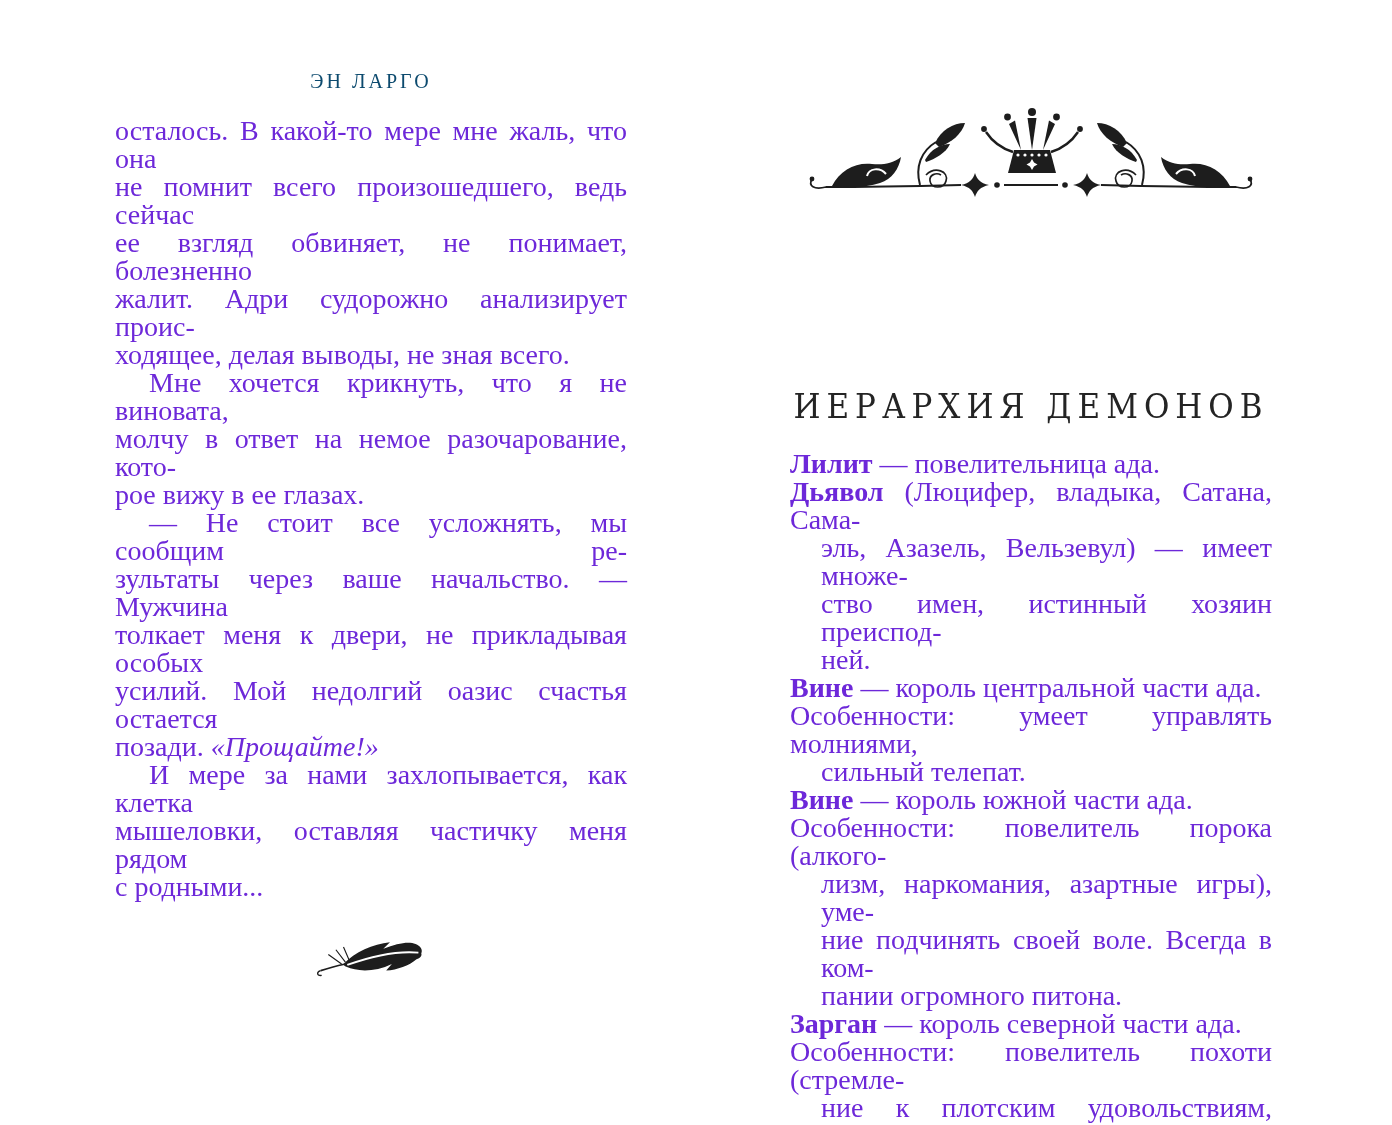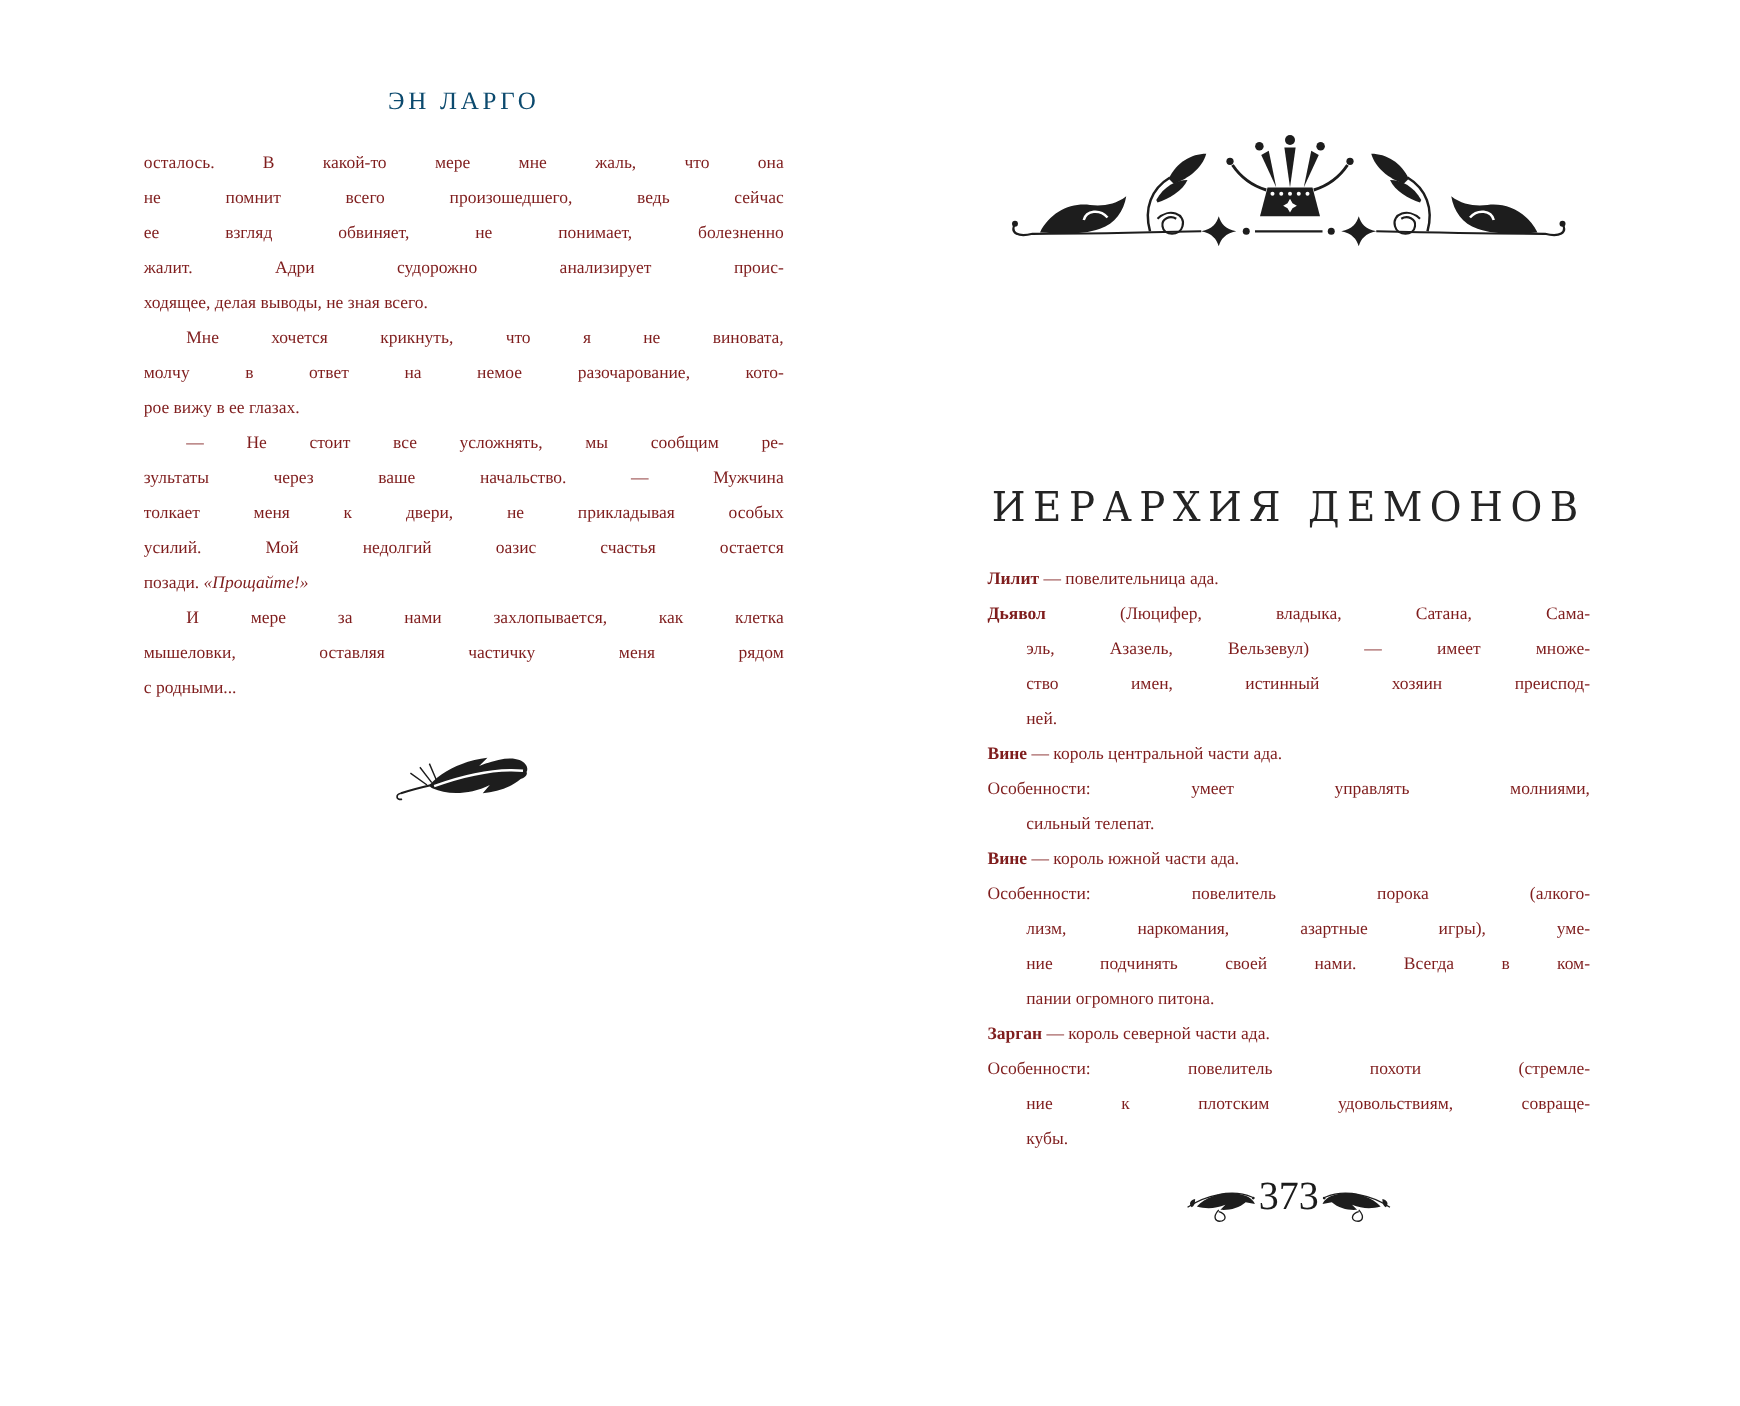--- a/index.html
+++ b/index.html
@@ -7,21 +7,21 @@
        font-family:"Liberation Serif","DejaVu Serif",serif;color:#1b1b1b;}
   .spread{position:relative;width:1392px;height:1125px;background:#ffffff;}
 
   .page{position:absolute;top:0;}
   .page-left{left:115px;top:70px;width:512px;}
   .page-right{left:790px;top:98px;width:482px;}
 
   .running-header{text-align:center;font-size:20px;letter-spacing:3px;
                   color:#0c4a6e;margin-bottom:24px;}
 
-  .body-lines{font-size:14px;line-height:28px;color:#7f1d1d;}
+  .body-lines{font-size:28px;line-height:28px;color:#6d28d9;}
   .line{text-align:justify;text-align-last:left;white-space:nowrap;}
   .line.fill{white-space:normal;text-align-last:justify;}
   .line.indent{text-indent:34px;}
   .line.hang{padding-left:31px;}
   .line b{font-weight:bold;}
   .line i{font-style:italic;}
 
   .feather-wrap{margin-top:26px;text-align:center;}
   .feather-wrap svg{display:inline-block;}
 
@@ -127,21 +127,21 @@
         <div class="line fill"><b>Дьявол</b> (Люцифер, владыка, Сатана, Сама-</div>
         <div class="line fill hang">эль, Азазель, Вельзевул) — имеет множе-</div>
         <div class="line fill hang">ство имен, истинный хозяин преиспод-</div>
         <div class="line hang">ней.</div>
         <div class="line"><b>Вине</b> — король центральной части ада.</div>
         <div class="line fill">Особенности: умеет управлять молниями,</div>
         <div class="line hang">сильный телепат.</div>
         <div class="line"><b>Вине</b> — король южной части ада.</div>
         <div class="line fill">Особенности: повелитель порока (алкого-</div>
         <div class="line fill hang">лизм, наркомания, азартные игры), уме-</div>
-        <div class="line fill hang">ние подчинять своей нами. Всегда в ком-</div>
+        <div class="line fill hang">ние подчинять своей воле. Всегда в ком-</div>
         <div class="line hang">пании огромного питона.</div>
         <div class="line"><b>Зарган</b> — король северной части ада.</div>
         <div class="line fill">Особенности: повелитель похоти (стремле-</div>
         <div class="line fill hang">ние к плотским удовольствиям, совраще-</div>
         <div class="line hang">кубы.</div>
       </div>
 
     <div class="folio">
       <svg class="wing" width="58" height="31" viewBox="0 0 86 46">
         <g id="wgl">

